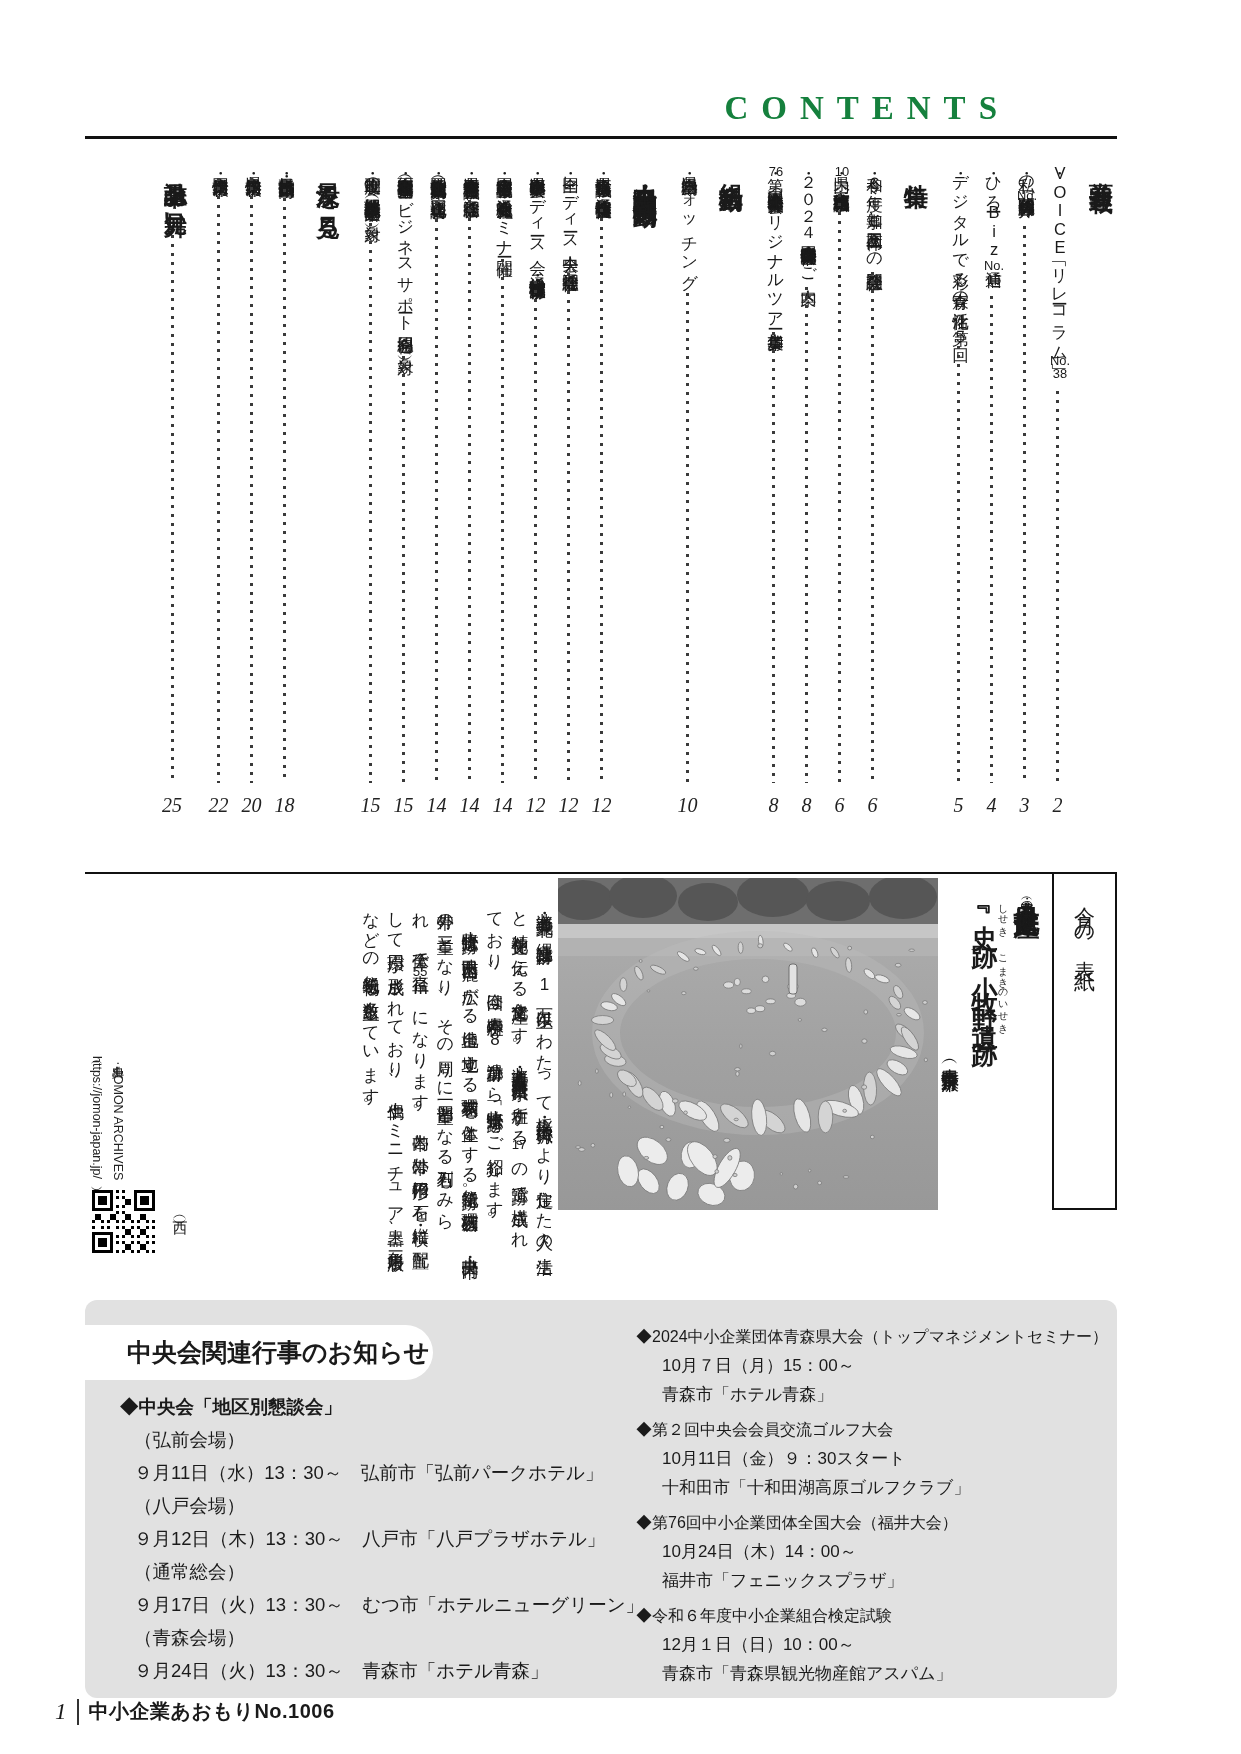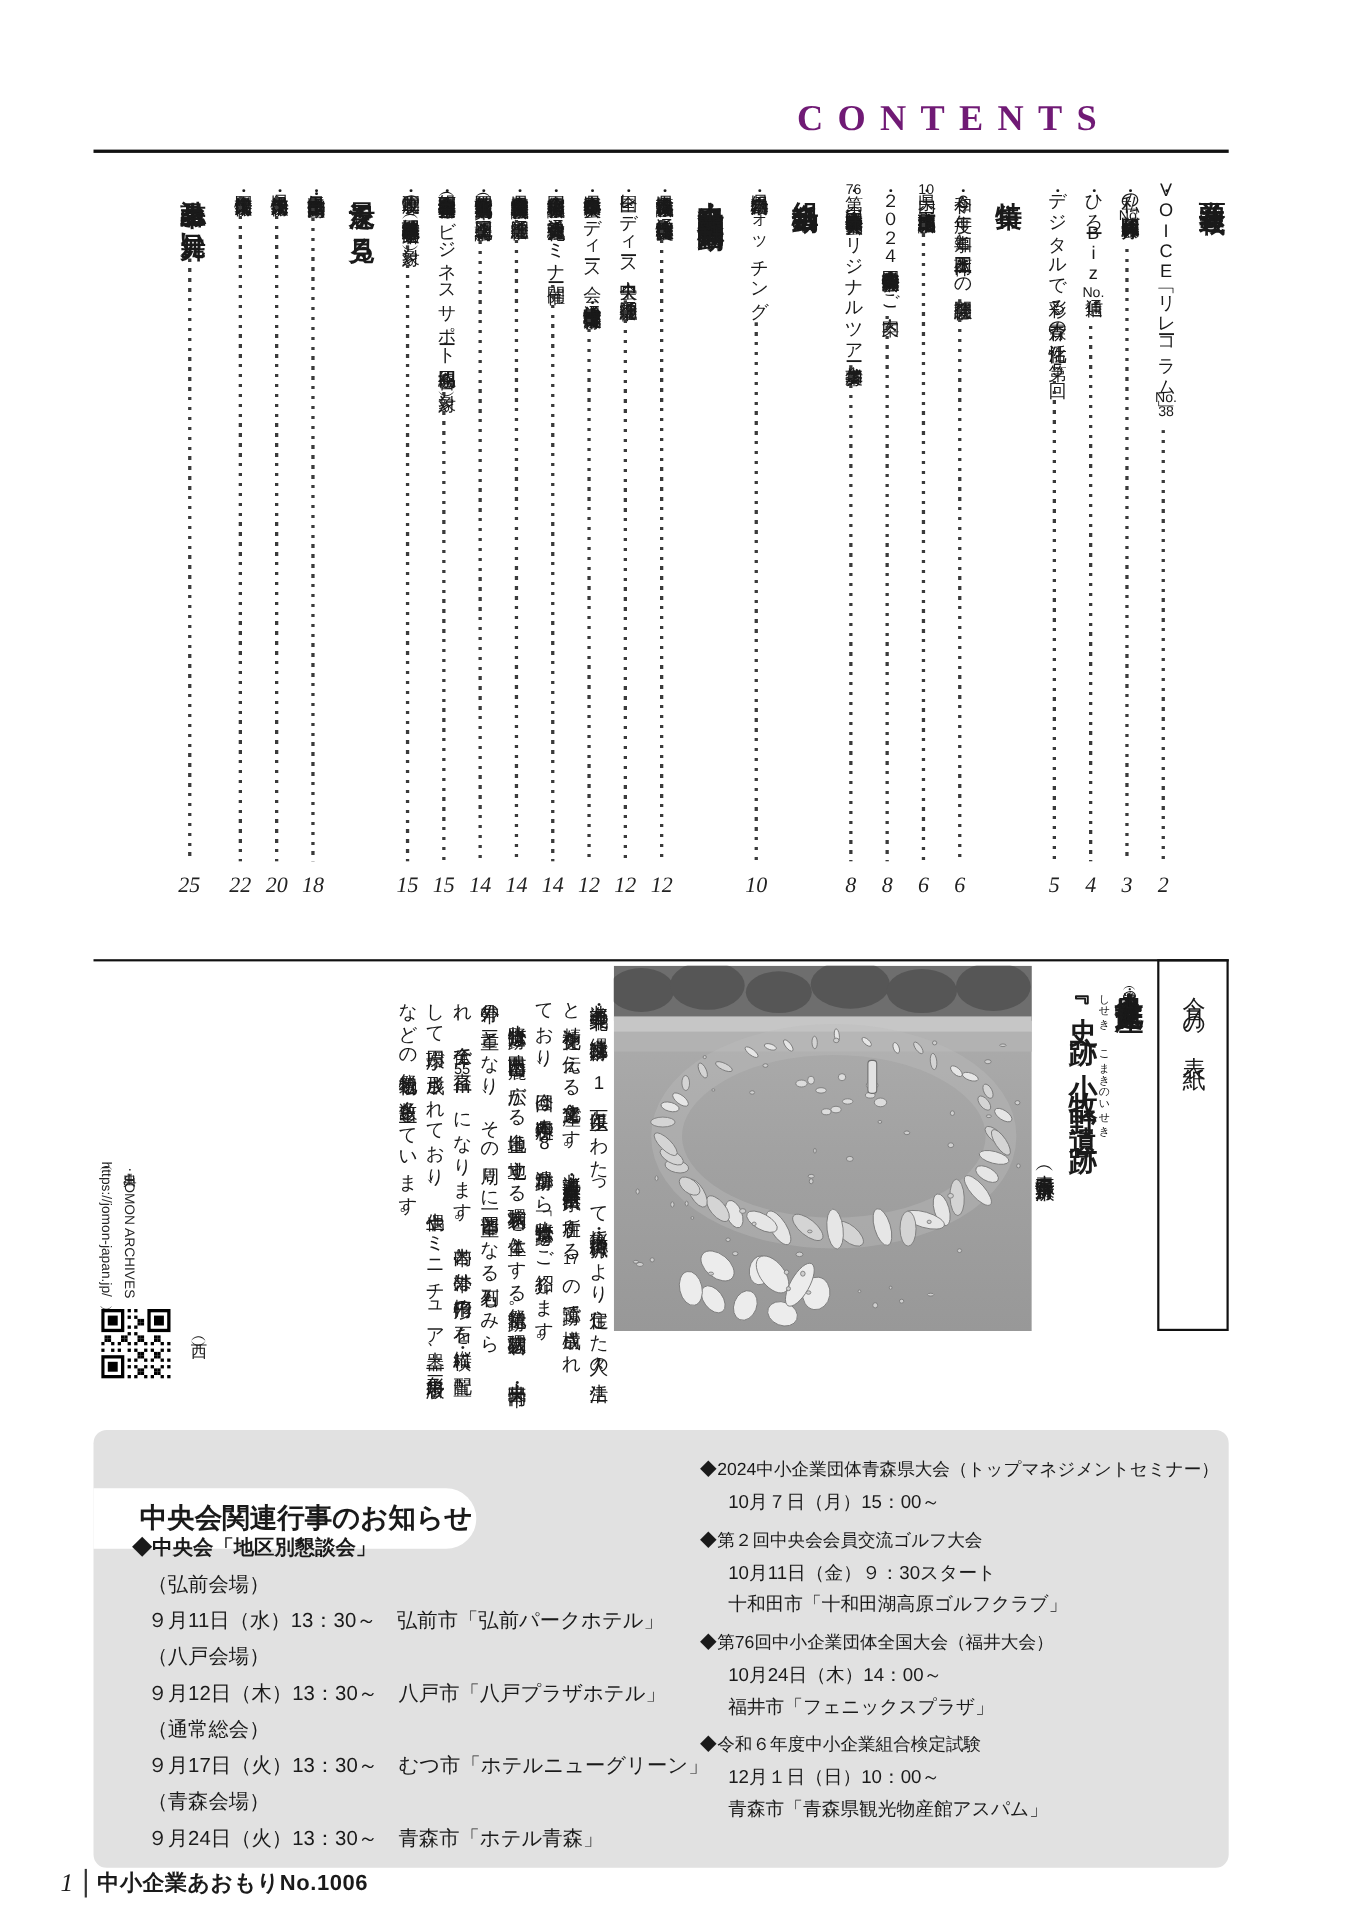--- a/index.html
+++ b/index.html
@@ -8,21 +8,21 @@
     font-family:"Liberation Sans",sans-serif;color:#1a1a1a;
     -webkit-font-smoothing:antialiased;overflow:hidden;
   }
   .v{writing-mode:vertical-rl;}
   .v-up{text-orientation:upright;}
   .v-mix{text-orientation:mixed;}
   .h{writing-mode:horizontal-tb;display:inline-block;text-orientation:initial;
      font-size:0.78em;letter-spacing:0;line-height:1.05;}
   
   .contents-title{position:absolute;left:560px;top:90px;width:450px;text-align:right;
-    font-family:"Liberation Serif",serif;font-weight:700;font-size:33px;letter-spacing:13px;color:#701a75;}
+    font-family:"Liberation Serif",serif;font-weight:700;font-size:33px;letter-spacing:13px;color:#15803d;}
   .rule-top{position:absolute;left:85px;top:136px;width:1032px;height:3px;background:#111;}
   
   .toc{position:absolute;left:85px;top:164px;width:1032px;height:660px;writing-mode:vertical-rl;}
   .tsec{height:100%;margin-left:13px;}
   .thead{height:100%;width:40px;margin-left:6px;font-size:24px;font-weight:700;letter-spacing:2px;}
   .tcol{height:100%;width:27px;margin-left:6px;display:flex;flex-direction:row;}
   .tcol .lbl{flex:0 0 auto;font-size:16.5px;letter-spacing:0.4px;}
   .tcol .lbl.bold{font-size:23px;font-weight:700;letter-spacing:1px;}
   .lead{flex:1 1 0;min-height:0;width:3px;margin:10px auto 5px;
     background:repeating-linear-gradient(to bottom,#3a3a3a 0 3px,transparent 3px 9px);}
@@ -42,21 +42,21 @@
   .photo{position:absolute;left:558px;top:878px;width:380px;height:332px;}
   .cv-body{position:absolute;left:158px;top:900px;width:398px;height:354px;
     font-size:17px;letter-spacing:1.3px;line-height:24.8px;}
   .cv-body p{margin:0;padding:0;}
   .cv-sig{position:absolute;left:170px;top:1210px;font-size:15px;}
   .cv-src{position:absolute;left:86px;top:1056px;height:200px;font-size:12.5px;line-height:21px;color:#222;}
   .qr{position:absolute;left:92px;top:1190px;width:64px;height:64px;}
   
   .notice{position:absolute;left:85px;top:1300px;width:1032px;height:398px;background:#e1e1e1;border-radius:12px;}
   .notice-label{position:absolute;left:85px;top:1325px;width:348px;height:55px;background:#ffffff;
-    border-radius:0 28px 28px 0;margin-top:28px;}
+    border-radius:0 28px 28px 0;}
   .notice-label .t{line-height:55px;padding-left:42px;font-size:25px;font-weight:700;}
   .nleft{position:absolute;left:120px;top:1394px;width:480px;}
   .nleft div{height:33px;font-size:18.5px;white-space:nowrap;}
   .nleft .nl-head{font-weight:700;}
   .nleft .nl-venue,.nleft .nl-detail{padding-left:14px;font-weight:500;}
   .nright{position:absolute;left:636px;top:1322px;width:475px;}
   .ng{margin-bottom:6px;}
   .ng-head{font-size:16px;font-weight:400;line-height:29px;white-space:nowrap;}
   .ng-line{font-size:17px;font-weight:400;line-height:29px;padding-left:26px;white-space:nowrap;}
   
@@ -475,20 +475,21 @@
   <div class="nl-venue">（通常総会）</div>
   <div class="nl-detail">９月17日（火）13：30～　むつ市「ホテルニューグリーン」</div>
   <div class="nl-venue">（青森会場）</div>
   <div class="nl-detail">９月24日（火）13：30～　青森市「ホテル青森」</div>
 </div>
 
 <div class="nright">
   <div class="ng">
     <div class="ng-head">◆2024中小企業団体青森県大会（トップマネジメントセミナー）</div>
     <div class="ng-line">10月７日（月）15：00～</div>
+    <div class="ng-line">青森市「ホテル青森」</div>
   </div>
   <div class="ng">
     <div class="ng-head">◆第２回中央会会員交流ゴルフ大会</div>
     <div class="ng-line">10月11日（金）９：30スタート</div>
     <div class="ng-line">十和田市「十和田湖高原ゴルフクラブ」</div>
   </div>
   <div class="ng">
     <div class="ng-head">◆第76回中小企業団体全国大会（福井大会）</div>
     <div class="ng-line">10月24日（木）14：00～</div>
     <div class="ng-line">福井市「フェニックスプラザ」</div>

